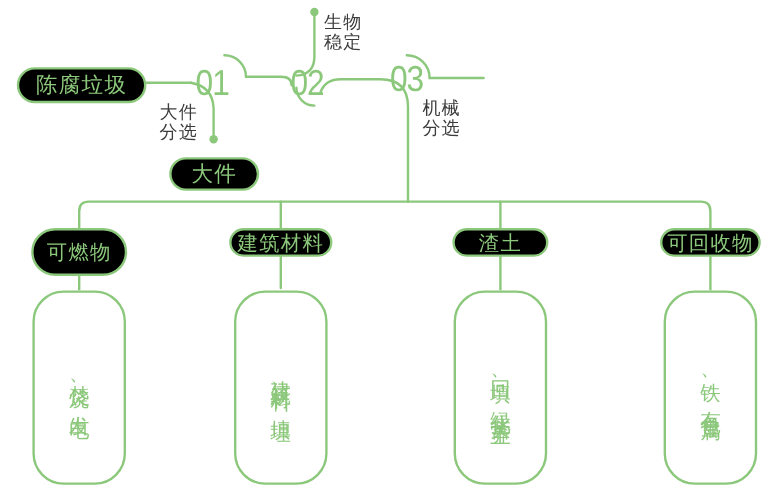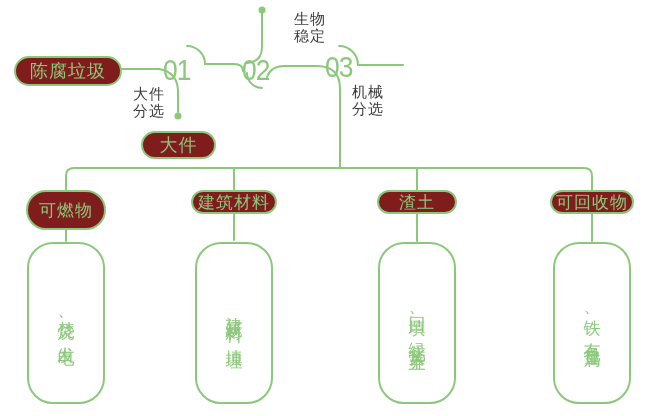--- a/index.html
+++ b/index.html
@@ -2,21 +2,21 @@
 <html><head>
 <meta charset="utf-8">
 <style>
   html,body{margin:0;padding:0;background:#ffffff;}
   body{font-family:"Liberation Sans","DejaVu Sans",sans-serif;}
   #canvas{position:relative;width:648px;height:416px;background:#fff;overflow:hidden;}
   #wires{position:absolute;left:0;top:0;}
 
   .pill{
     position:absolute;box-sizing:border-box;
-    border:2px solid var(--green);border-radius:999px;background:#7f1d1d;
+    border:2px solid var(--green);border-radius:999px;background:#000000;
     display:flex;align-items:center;justify-content:center;
     color:var(--green);font-size:17px;letter-spacing:1px;white-space:nowrap;
   }
   .pill.source{font-size:18px;}
   .pill.dajian{font-size:18px;}
 
   .step-num{
     position:absolute;color:var(--green);
     font-size:30px;font-weight:300;line-height:30px;letter-spacing:-1px;
     transform:scaleX(.88);transform-origin:left top;
@@ -66,23 +66,23 @@
   <div class="pill source" style="left:14px;top:56px;width:108px;height:30px;">
     <span>陈腐垃圾</span>
   </div>
 
   <div class="step-num" style="left:163px;top:55px;">01</div>
   <div class="step-num" style="left:242px;top:55px;">02</div>
   <div class="step-num" style="left:325px;top:52px;">03</div>
 
   <div class="step-label" style="left:133px;top:85px;">大件
 分选</div>
-  <div class="step-label" style="left:270px;top:10px;margin-left:24px;">生物
+  <div class="step-label" style="left:270px;top:10px;">生物
 稳定</div>
-  <div class="step-label" style="left:352px;top:83px;">机械
+  <div class="step-label" style="left:352px;top:83px;font-family:Liberation Mono, monospace;">机械
 分选</div>
 
   <div class="pill dajian" style="left:141px;top:131px;width:75px;height:28px;">
     <span>大件</span>
   </div>
 
   <div class="pill" style="left:26px;top:190px;width:80px;height:40px;">
     <span>可燃物</span>
   </div>
   <div class="pill" style="left:191px;top:190px;width:86px;height:24px;">

